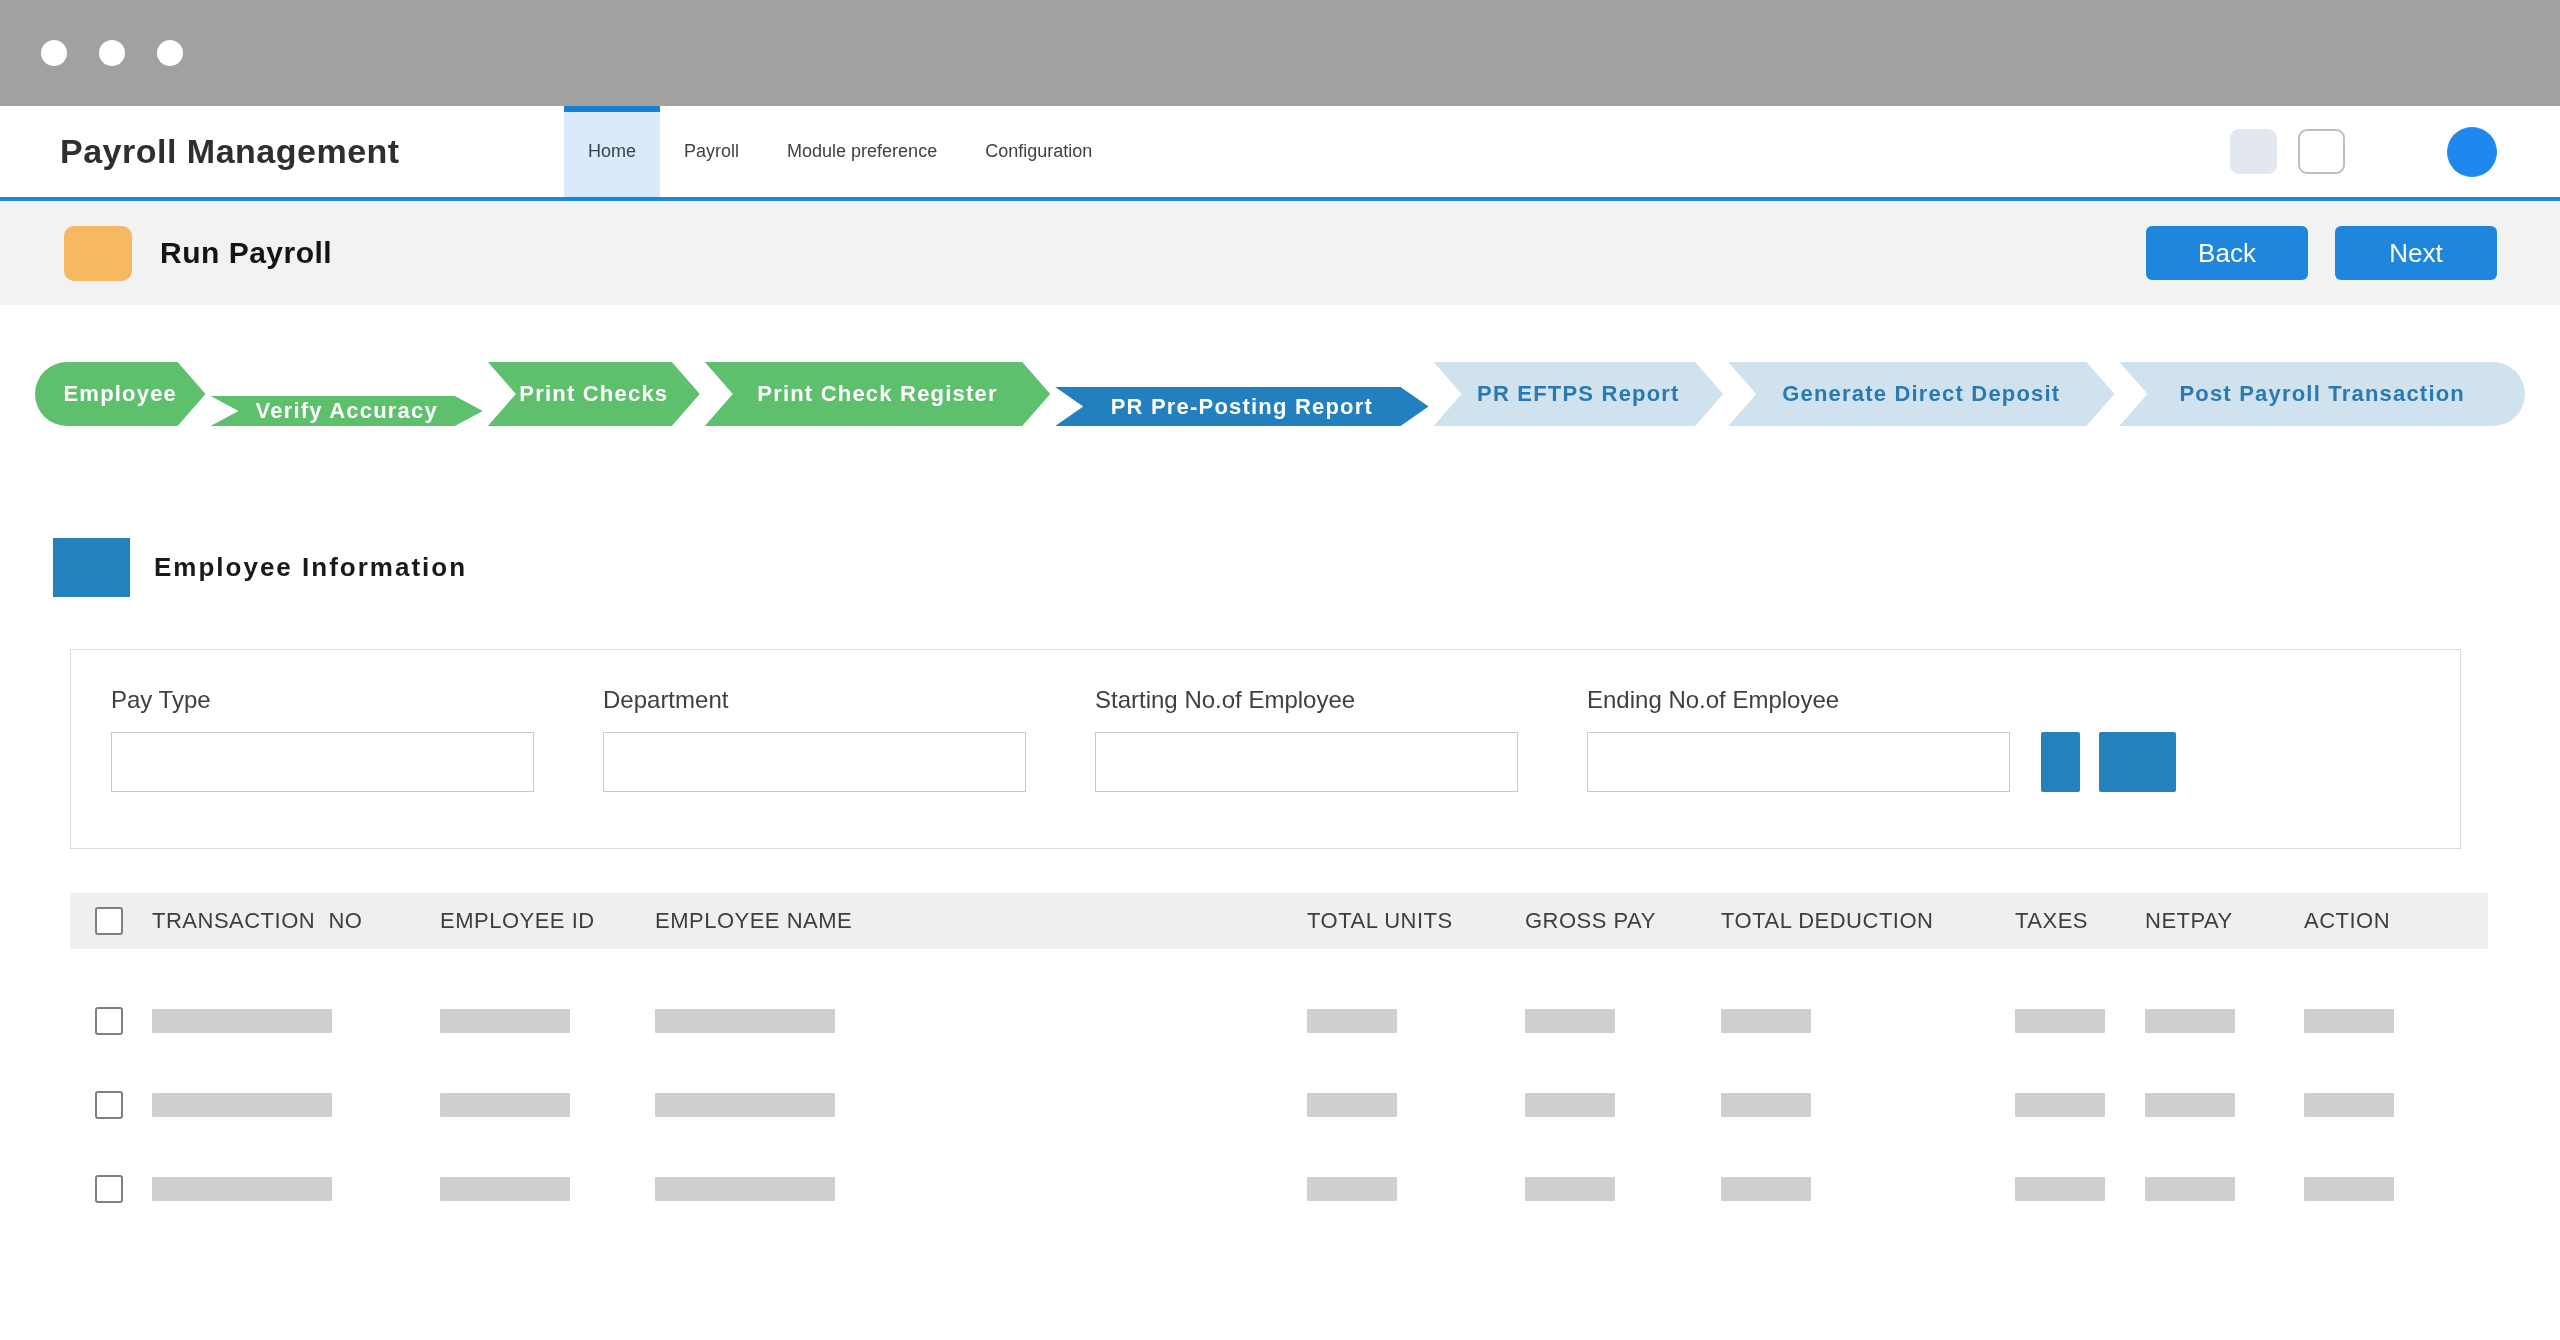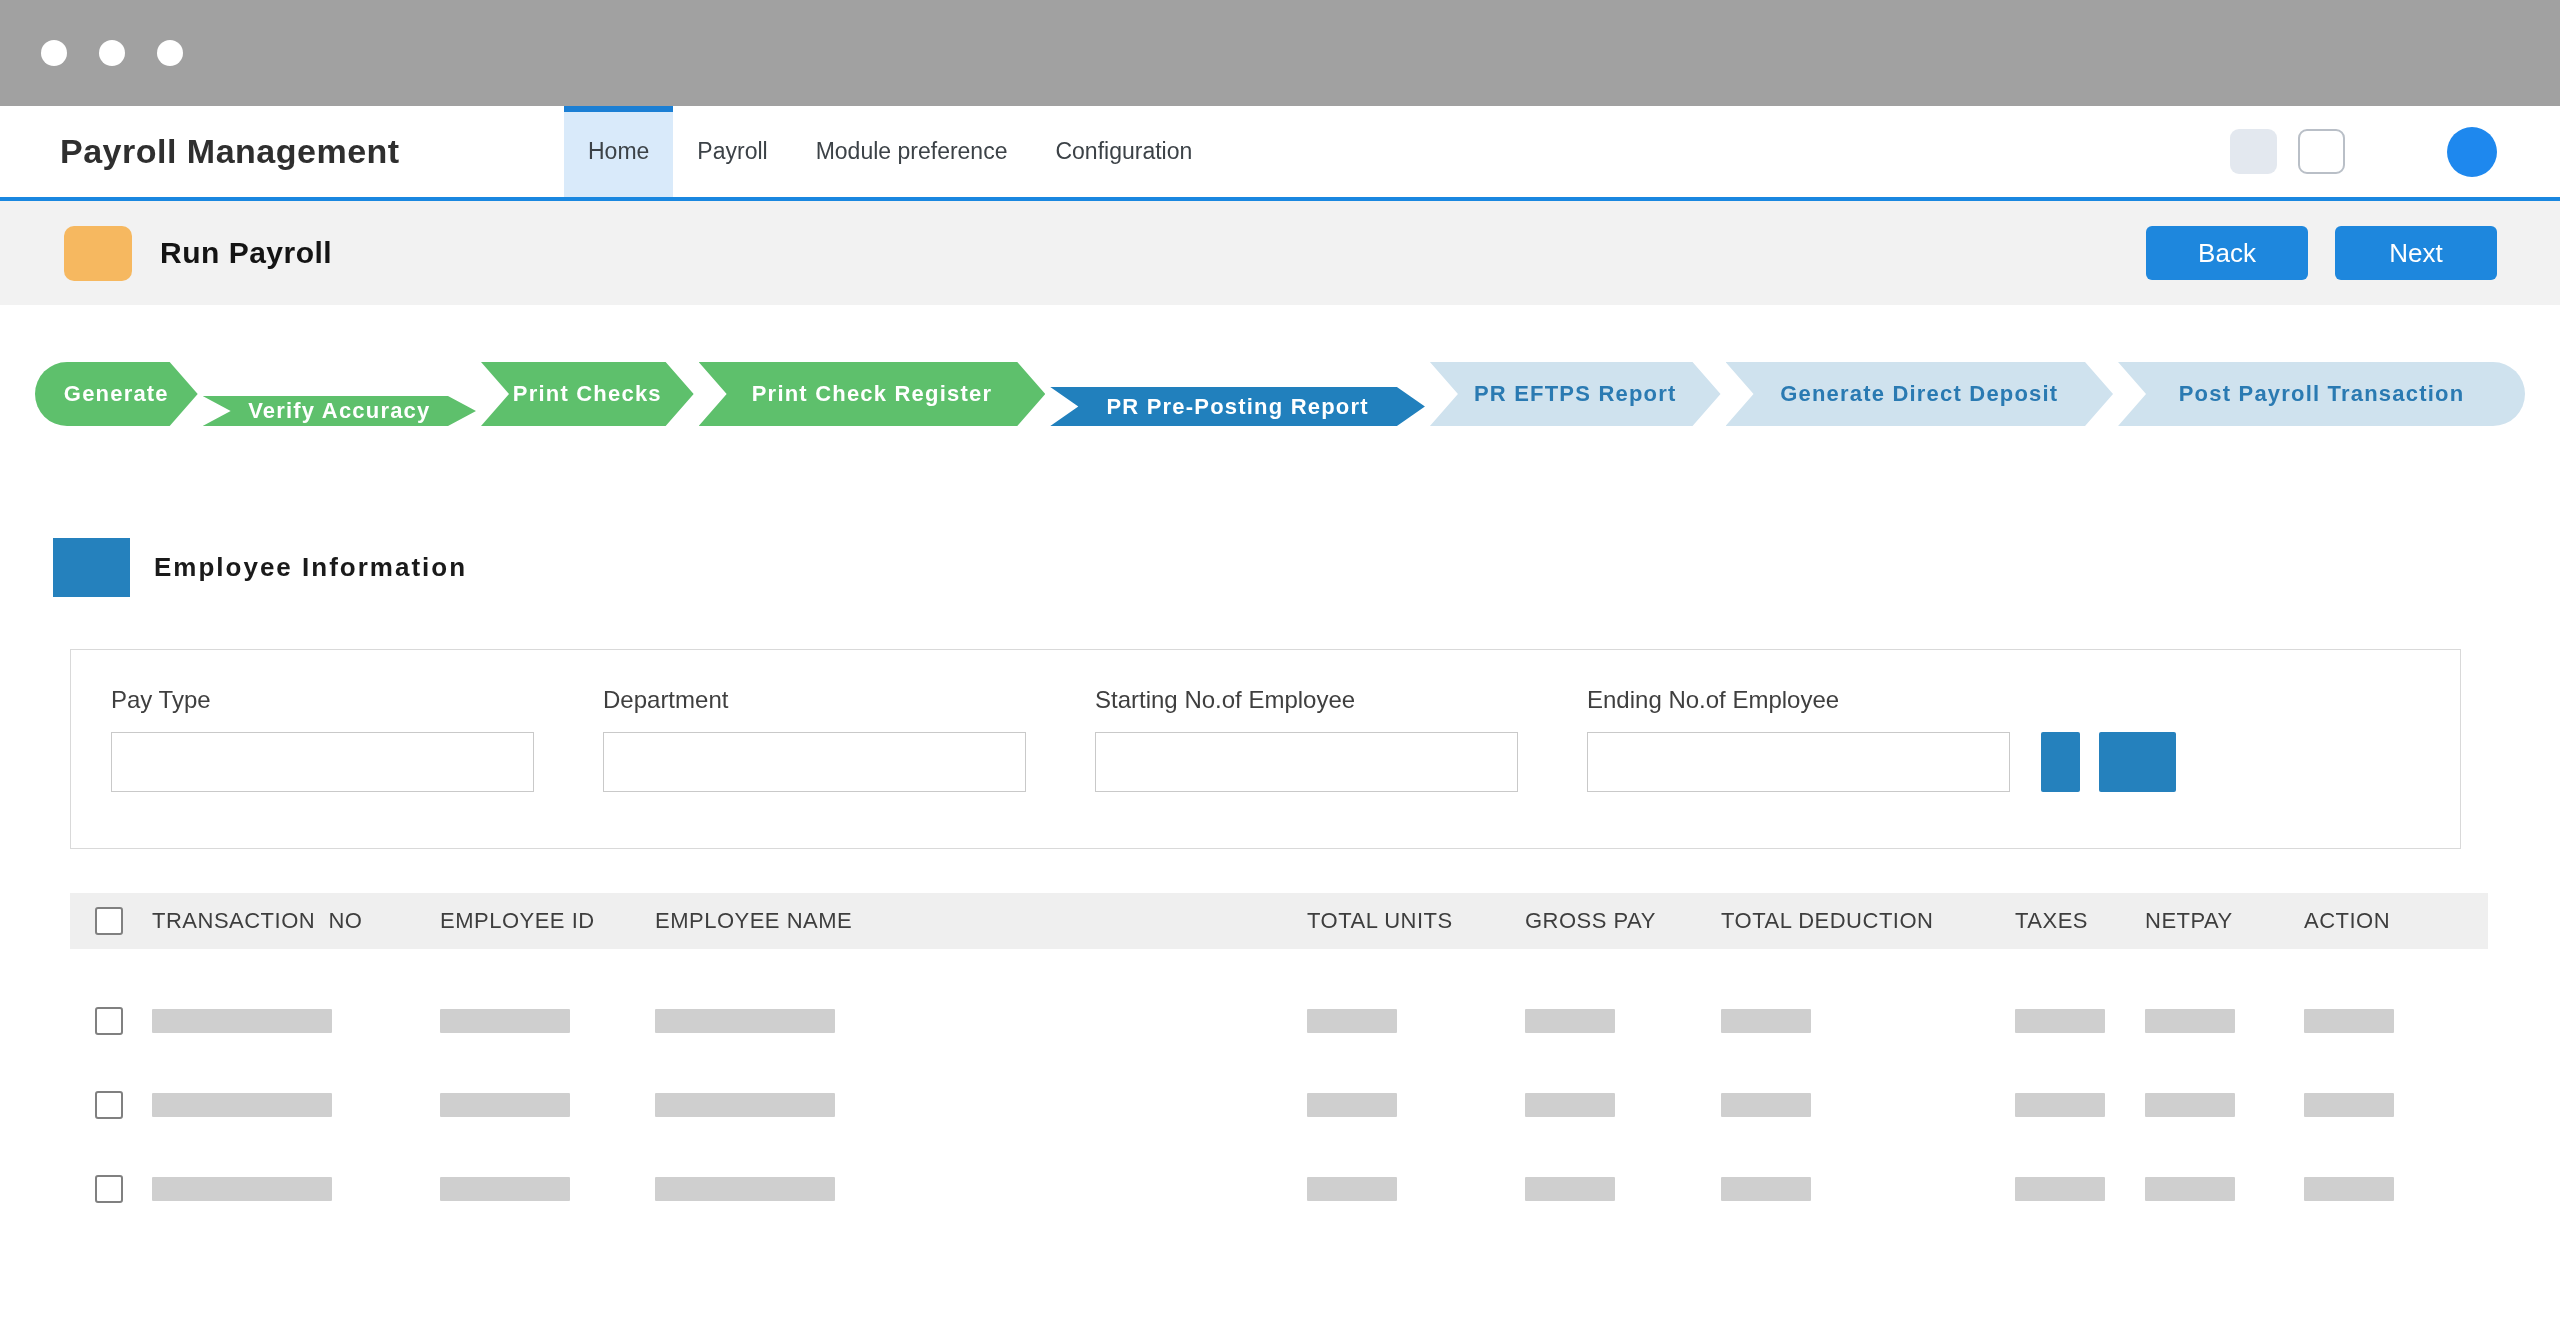--- a/index.html
+++ b/index.html
@@ -10,21 +10,21 @@
   .titlebar { height:106px; background:#a1a1a1; display:flex; align-items:center;
     padding-left:41px; gap:32px; }
   .titlebar .dot { width:26px; height:26px; border-radius:50%; background:#ffffff; }
 
   
   .header { height:95px; background:#ffffff; border-bottom:4px solid #1987e0;
     display:flex; align-items:stretch; }
   .brand { width:564px; padding-left:60px; display:flex; align-items:center;
     font-size:34px; font-weight:600; color:#2f2f2f; letter-spacing:0.5px; }
   .nav { display:flex; align-items:stretch; }
-  .nav-item { display:flex; align-items:center; padding:0 24px; font-size:23px;
+  .nav-item { display:flex; align-items:center; padding:0 24px; font-size:18px;
     color:#3c4247; cursor:pointer; }
   .nav-item.active { background:#d9eafa; box-shadow:inset 0 6px 0 #1b7fd4; }
   .header-right { margin-left:auto; display:flex; align-items:center; padding-right:63px; }
   .hbtn { width:47px; height:45px; border-radius:9px; }
   .hbtn.filled { background:#e3e8ef; }
   .hbtn.outline { background:#ffffff; border:2px solid #b9bfc7; margin-left:21px; }
   .avatar { width:50px; height:50px; border-radius:50%; background:#1e88ee; margin-left:102px; }
 
   
   .page-header { height:104px; background:#f2f2f2; display:flex; align-items:center; }
@@ -111,21 +111,21 @@
 <div class="page-header">
   <div class="page-icon"></div>
   <div class="page-title">Run Payroll</div>
   <div class="page-actions">
     <button class="btn">Back</button>
     <button class="btn">Next</button>
   </div>
 </div>
 
 <div class="stepper">
-  <div class="step completed first s1">Generate</div>
+  <div class="step completed first s1">Employee</div>
   <div class="step completed mid s2">Verify Accuracy</div>
   <div class="step completed mid s3">Print Checks</div>
   <div class="step completed mid s4">Print Check Register</div>
   <div class="step active mid s5">PR Pre-Posting Report</div>
   <div class="step upcoming mid s6">PR EFTPS Report</div>
   <div class="step upcoming mid s7">Generate Direct Deposit</div>
   <div class="step upcoming last s8">Post Payroll Transaction</div>
 </div>
 
 <div class="section-head">

